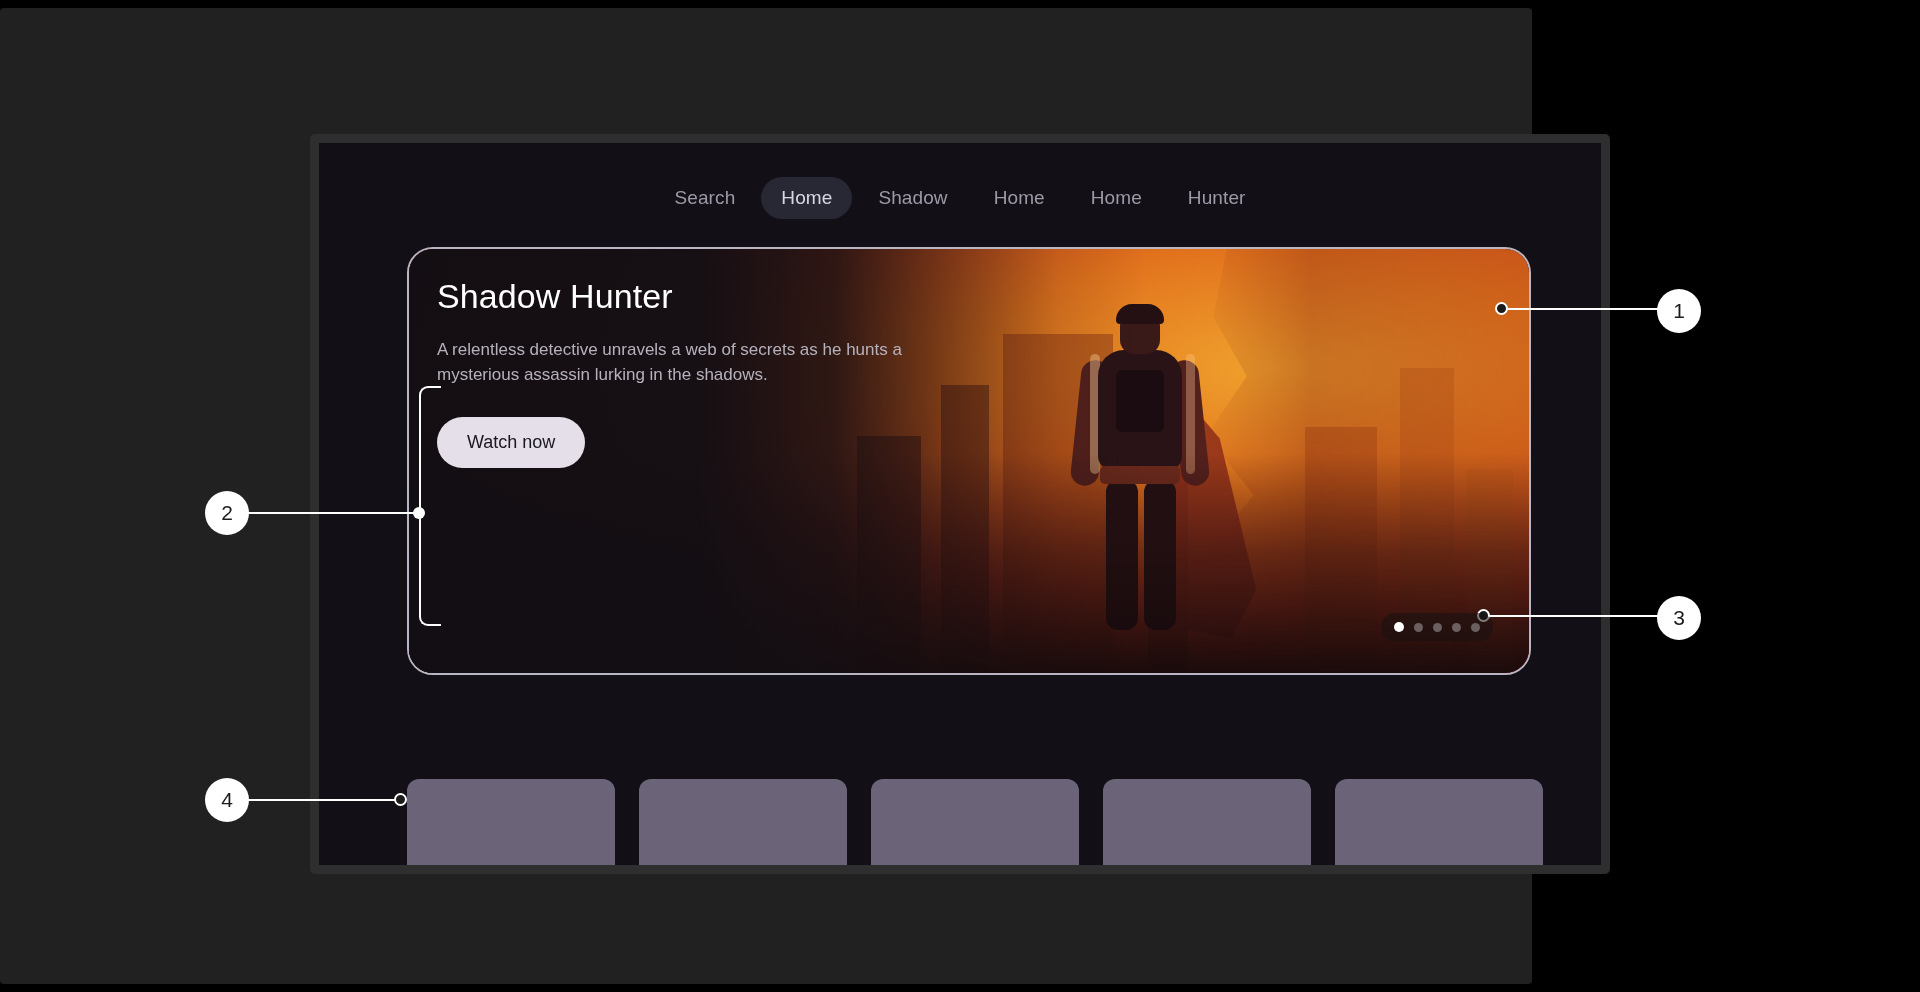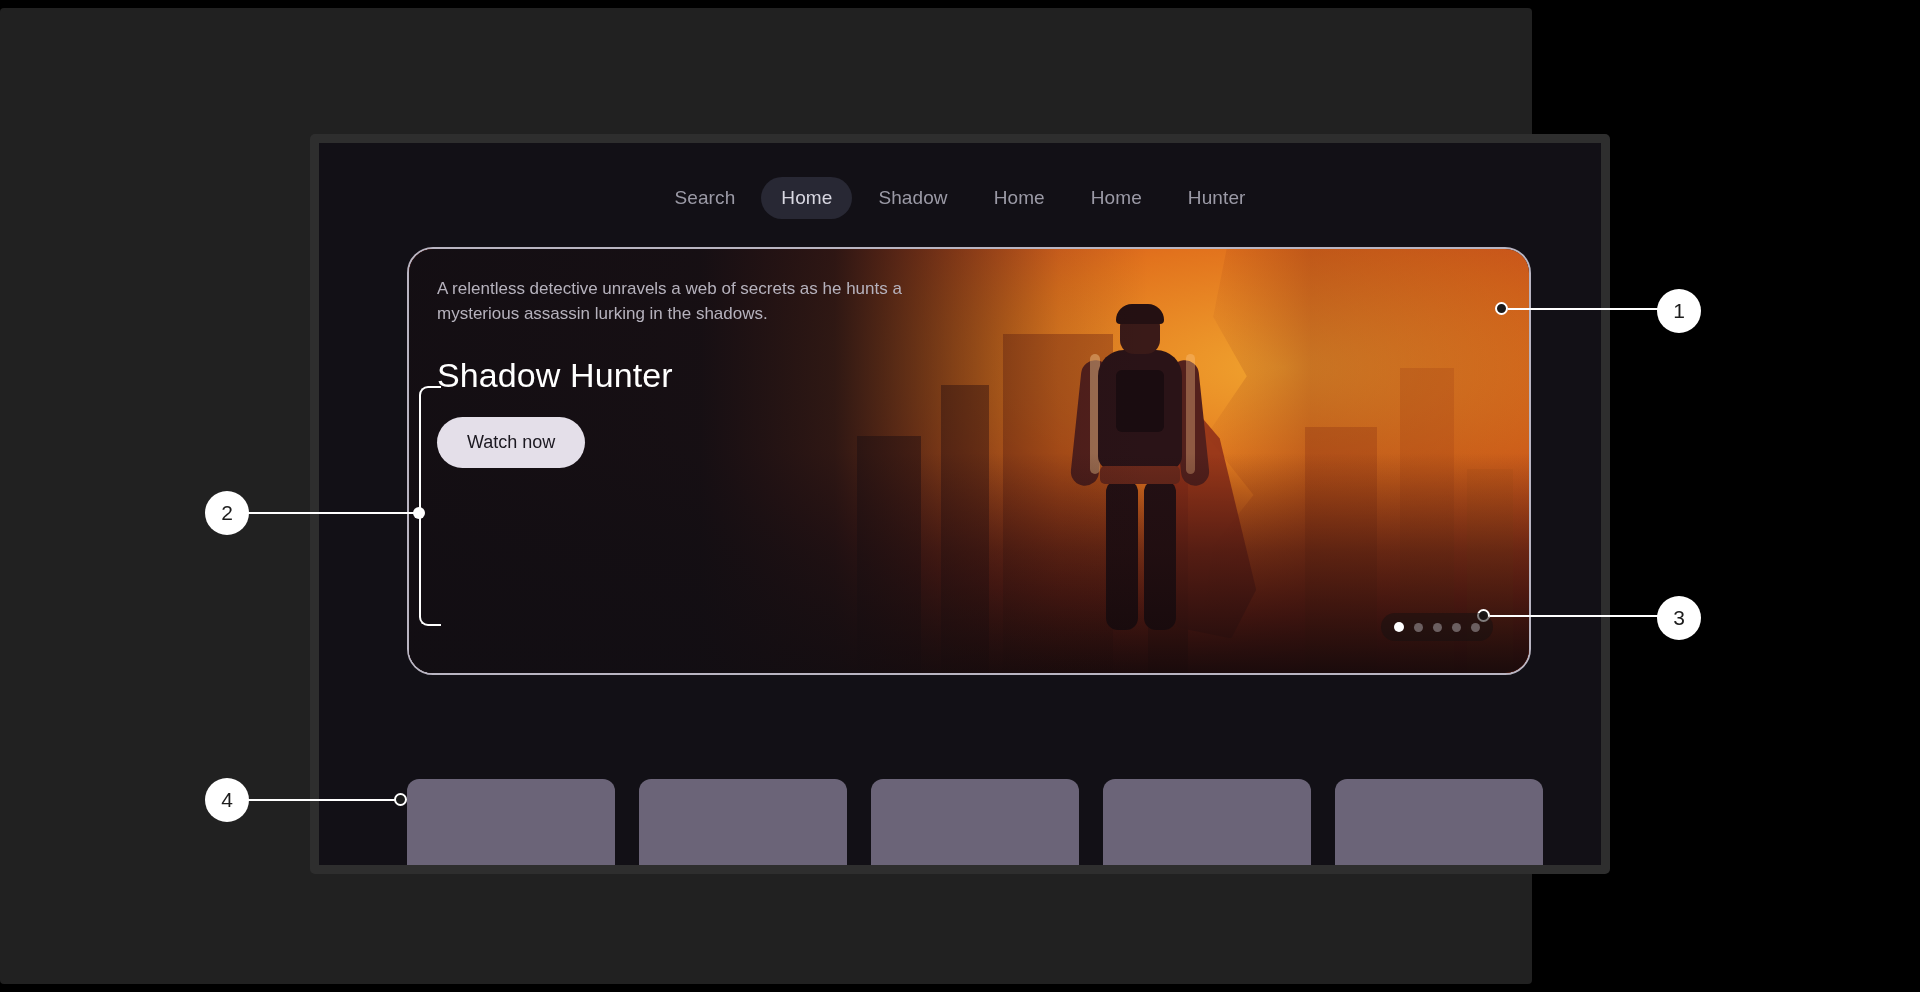--- a/index.html
+++ b/index.html
@@ -291,22 +291,22 @@
         <div id="carousel-dots">
           <div class="dot active"></div>
           <div class="dot"></div>
           <div class="dot"></div>
           <div class="dot"></div>
           <div class="dot"></div>
         </div>
       </div>
 
       <div id="hero-copy">
+        <div id="hero-title">Shadow Hunter</div>
         <div id="hero-desc">A relentless detective unravels a web of secrets as he hunts a mysterious assassin lurking in the shadows.</div>
-        <div id="hero-title">Shadow Hunter</div>
         <button id="watch-now-button">Watch now</button>
       </div>
 
       <div id="thumb-rail">
         <div class="thumb"></div>
         <div class="thumb"></div>
         <div class="thumb"></div>
         <div class="thumb"></div>
         <div class="thumb"></div>
       </div>

